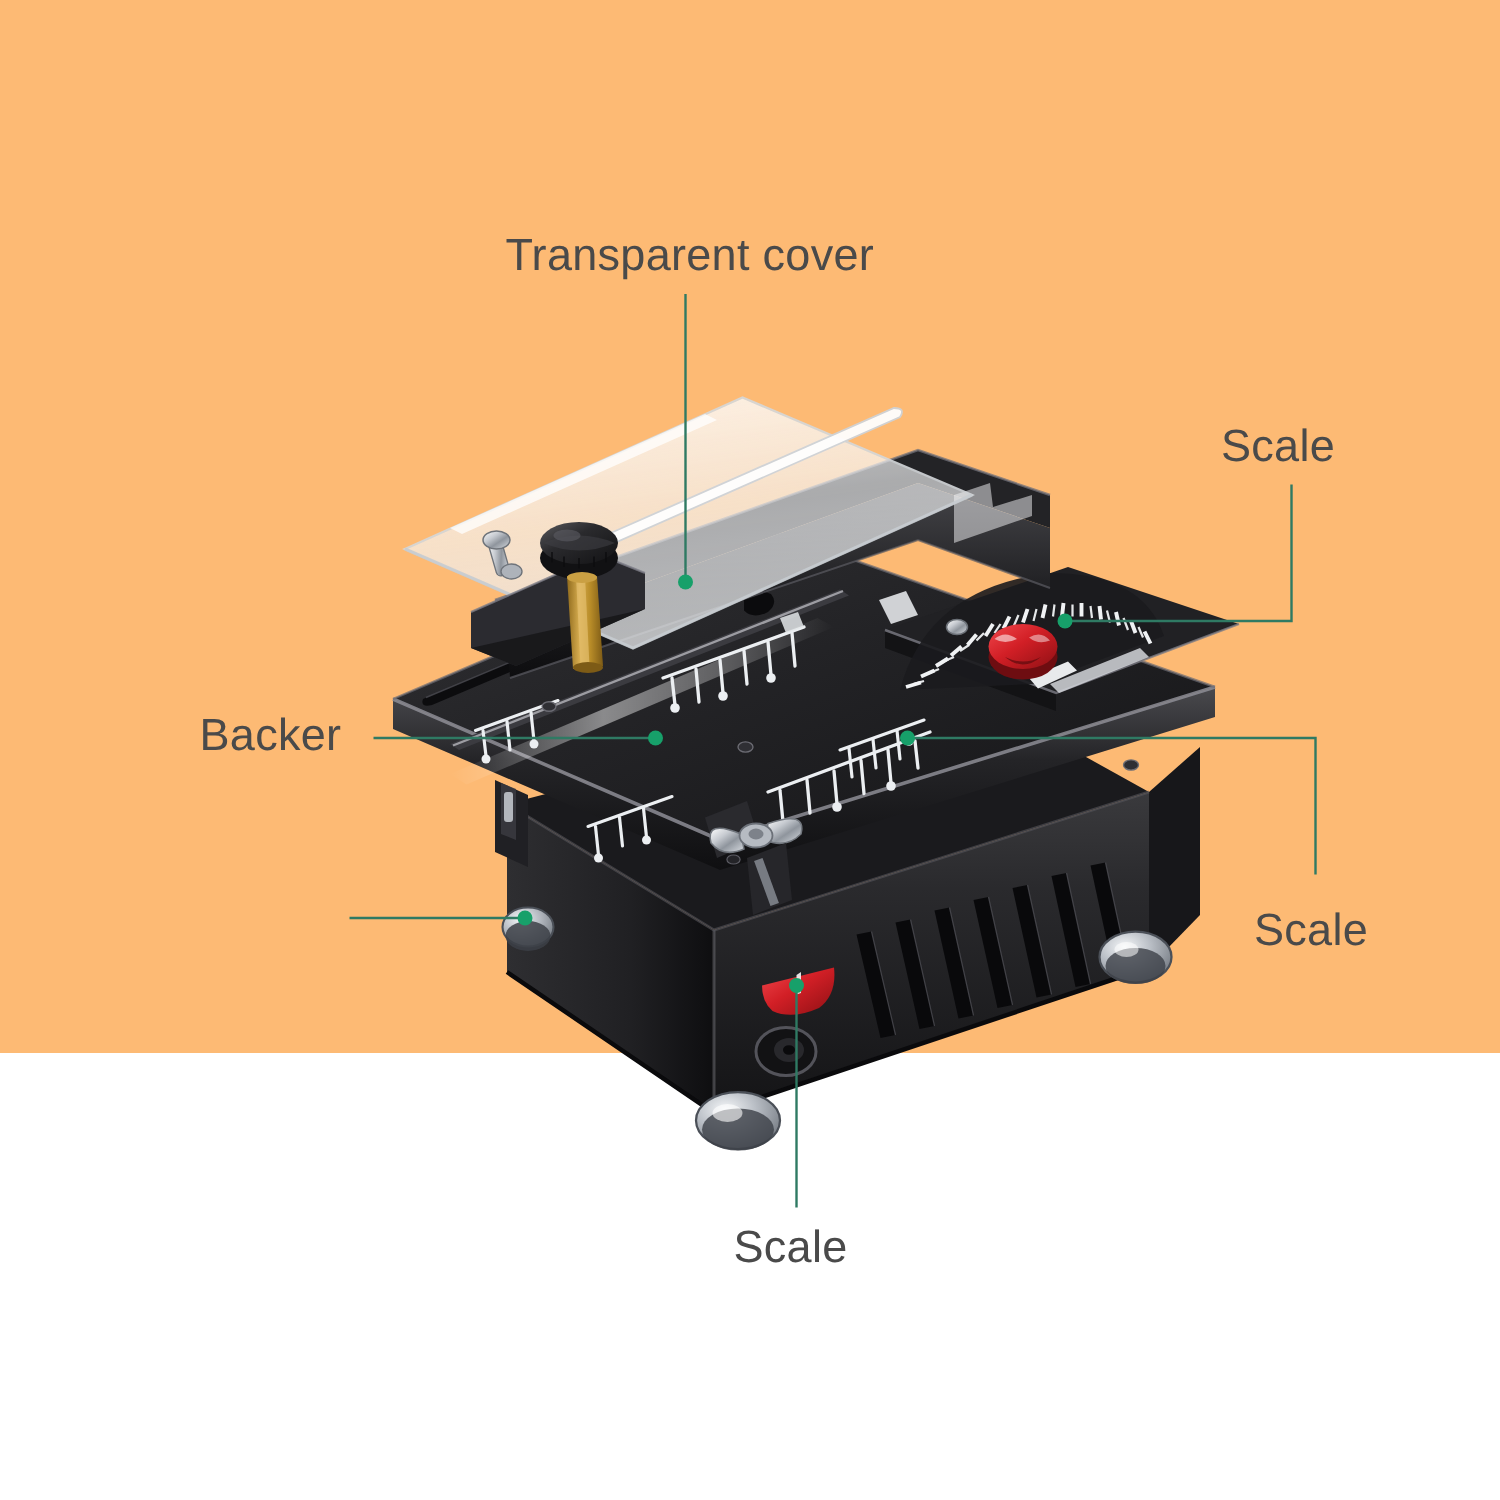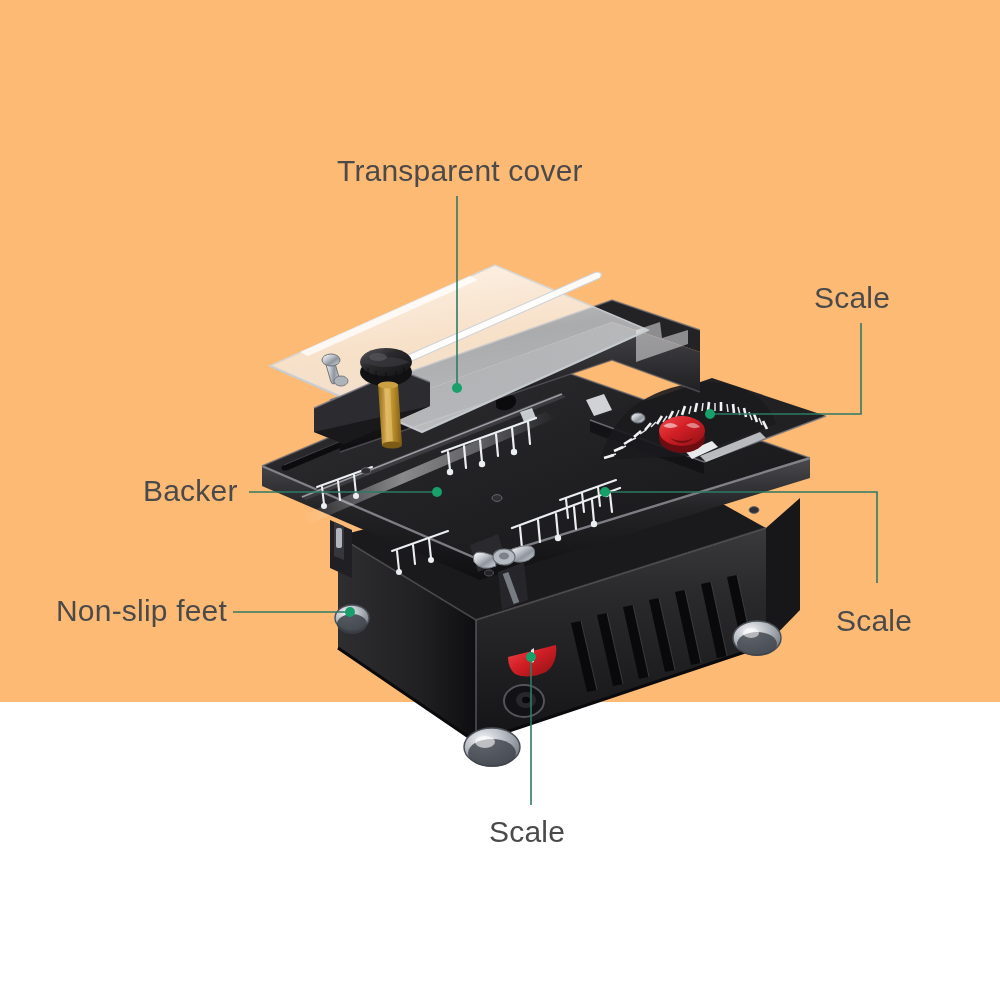--- a/index.html
+++ b/index.html
@@ -30,21 +30,21 @@
     font-size: 30px;
     font-weight: 400;
     letter-spacing: 0.2px;
     white-space: nowrap;
     font-family: "Liberation Sans", sans-serif;
     line-height: 1;
     user-select: none;
   }
   .lbl-transparent-cover { left: 337px; top: 156px; }
   .lbl-gauge            { left: 814px; top: 283px; }
-  .lbl-backer           { left: 143px; top: 476px; }
+  .lbl-backer           { left: 133px; top: 476px; }
   .lbl-nonslip          { left: 56px;  top: 596px; }
   .lbl-scale            { left: 836px; top: 606px; }
   .lbl-switch           { left: 489px; top: 817px; }
 </style>
 </head>
 <body>
 
 <div id="page">
 
   <svg id="diagram-svg" viewBox="0 0 1000 1000" xmlns="http://www.w3.org/2000/svg">
@@ -437,19 +437,18 @@
       <circle cx="531" cy="657" r="5"></circle>
     </g>
   </svg>
 
   <div class="callout-label lbl-transparent-cover">Transparent cover</div>
 
   <div class="callout-label lbl-gauge">Scale</div>
 
   <div class="callout-label lbl-backer">Backer</div>
 
-  <div class="callout-label lbl-nonslip">Non-slip feet</div>
 
   <div class="callout-label lbl-scale">Scale</div>
 
   <div class="callout-label lbl-switch">Scale</div>
 
 </div>
 
 </body></html>

